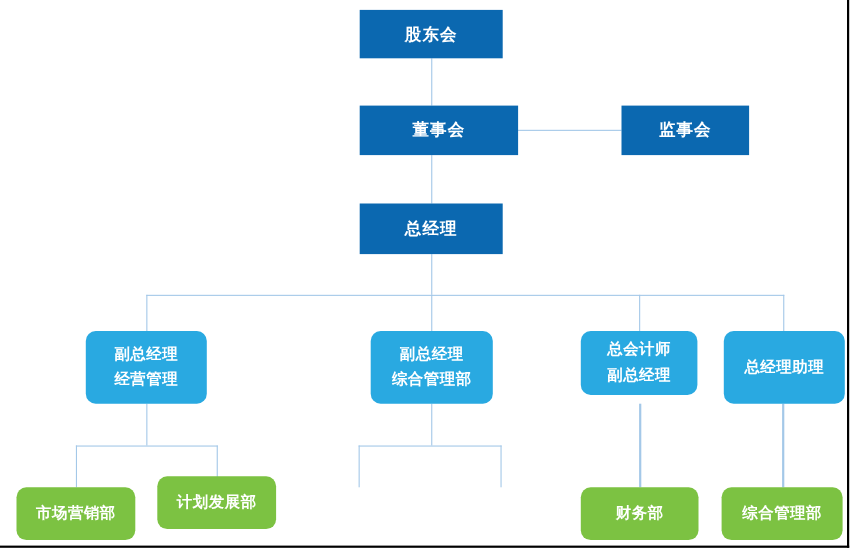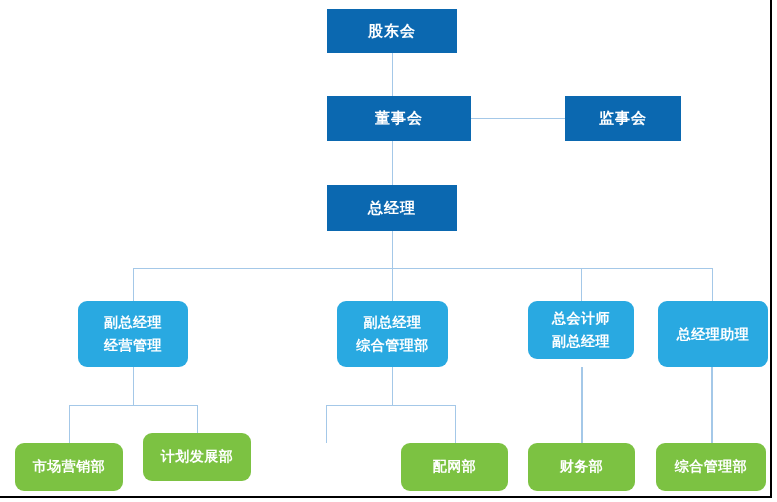--- a/index.html
+++ b/index.html
@@ -116,23 +116,20 @@
   <div class="node mgmt" style="left:658px;top:301px;width:110px;height:66px">
     <span>总经理助理</span>
   </div>
 
   <div class="node dept" style="left:15px;top:443px;width:108px;height:48px">
     <span>市场营销部</span>
   </div>
   <div class="node dept" style="left:143px;top:433px;width:108px;height:48px">
     <span>计划发展部</span>
   </div>
-  <div class="node dept" style="left:401px;top:443px;width:107px;height:48px">
-    <span>配网部</span>
-  </div>
   <div class="node dept" style="left:528px;top:443px;width:107px;height:48px">
     <span>财务部</span>
   </div>
   <div class="node dept" style="left:656px;top:443px;width:110px;height:48px">
     <span>综合管理部</span>
   </div>
 
   <div class="frame" style="left:770px;top:0px;width:2px;height:498px"></div>
   <div class="frame" style="left:0px;top:496px;width:772px;height:2px"></div>
 

